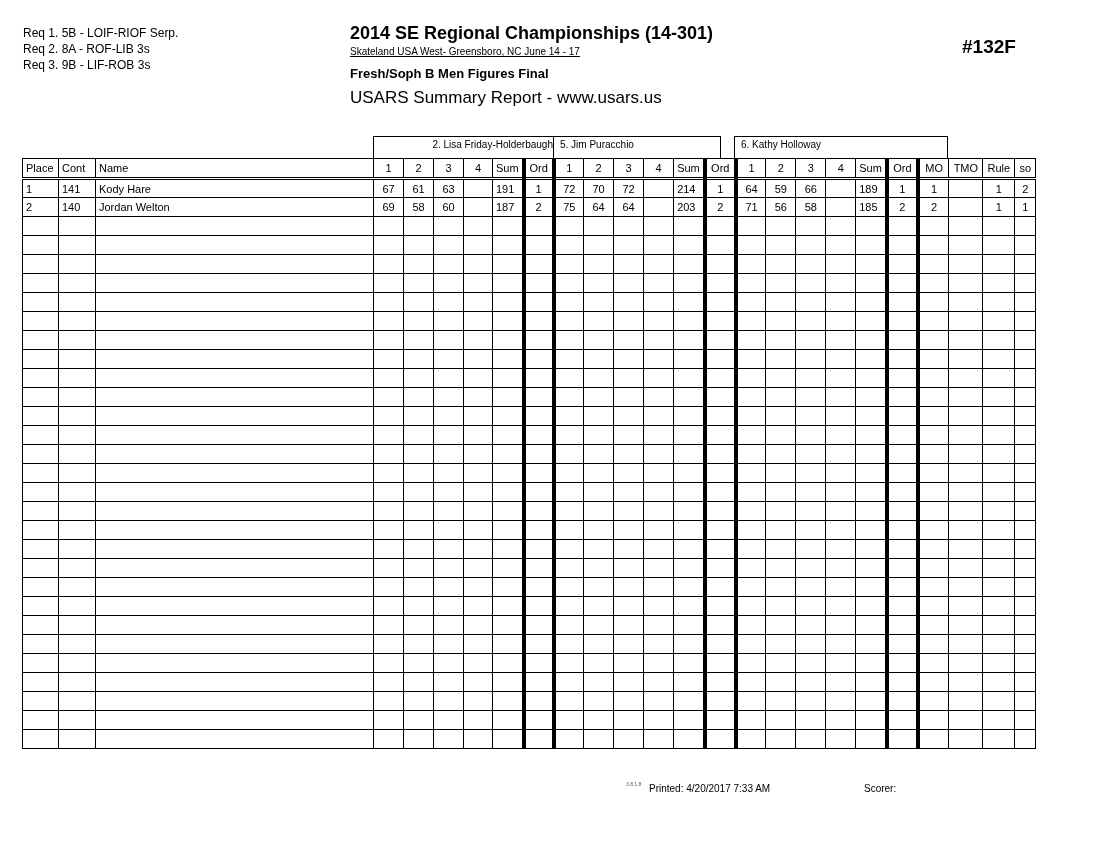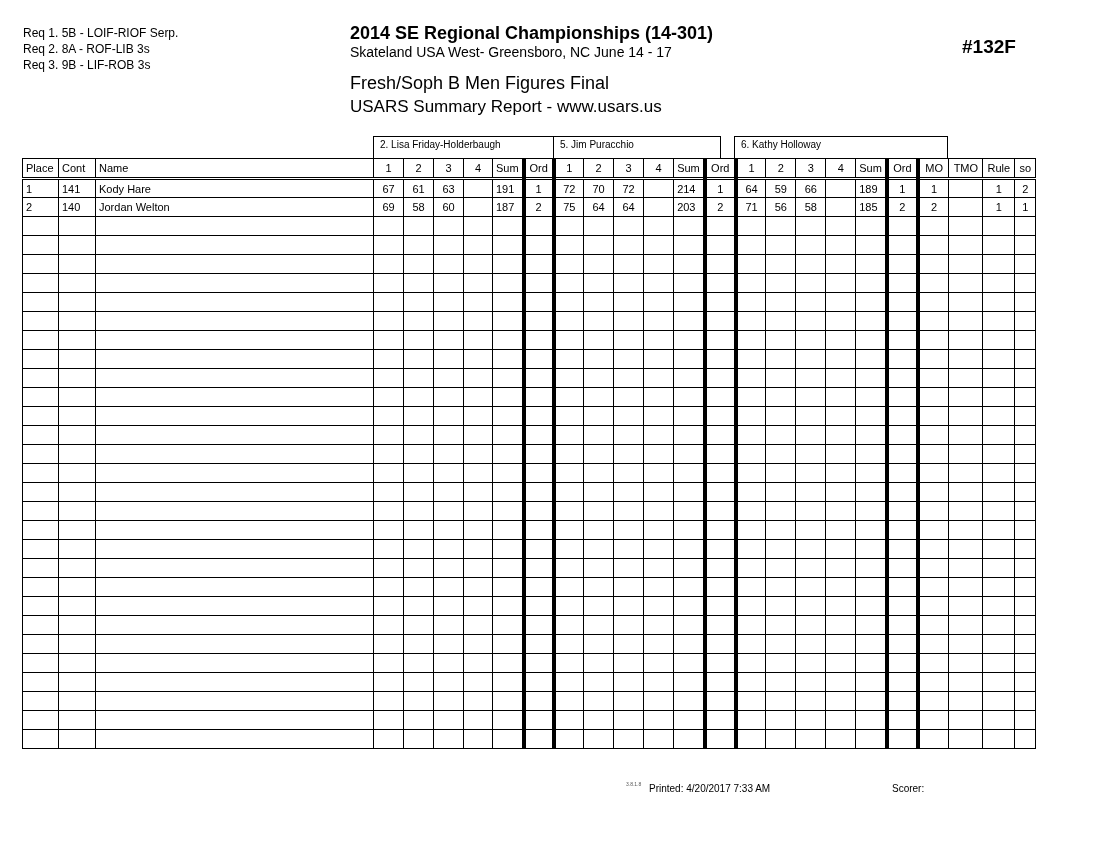--- a/index.html
+++ b/index.html
@@ -1,21 +1,21 @@
 <!DOCTYPE html>
 <html><head>
 <meta charset="utf-8">
 <style>
   html, body { margin:0; padding:0; background:#ffffff; }
   body { width:1100px; height:850px; position:relative; overflow:hidden; font-family:"Liberation Sans", sans-serif; color:#000; }
   .reqs { position:absolute; left:23px; top:25px; font-size:12px; line-height:16px; }
   .title-block { position:absolute; left:350px; top:22px; width:406px; text-align:left; }
   .t1 { font-size:18px; font-weight:bold; line-height:22px; }
-  .t2 { font-size:14px; line-height:16px; }
-  .t3 { font-size:18px; font-weight:normal; line-height:26px; margin-top:10px; }
+  .t2 { font-size:10px; line-height:16px;text-decoration:underline; }
+  .t3 { font-size:13px; font-weight:bold; line-height:26px; margin-top:1px; }
   .t4 { font-size:17px; line-height:22px; }
   .evnum { position:absolute; left:962px; top:36px; font-size:19px; font-weight:bold; }
   .judge-box { position:absolute; top:136px; height:22px; border:1px solid #000; border-bottom:none; box-sizing:border-box; font-size:10px; padding:2px 0 0 6px; }
   table.sheet { position:absolute; left:22px; top:158px; border-collapse:collapse; table-layout:fixed; }
   table.sheet td, table.sheet th { border:1px solid #000; height:19px; padding:0 3px; font-size:11px; font-weight:normal; white-space:nowrap; overflow:hidden; box-sizing:border-box; }
   table.sheet thead th { border-bottom:3px double #000; text-align:center; height:20px; }
   table.sheet thead th.left { text-align:left; }
   td.b { font-weight:bold; font-size:13px; }
   td.num { text-align:center; }
   td.sum { }
@@ -34,21 +34,21 @@
 </div>
 
 <div class="title-block">
   <div class="t1">2014 SE Regional Championships (14-301)</div>
   <div class="t2">Skateland USA West- Greensboro, NC  June 14 - 17</div>
   <div class="t3">Fresh/Soph B Men Figures Final</div>
   <div class="t4">USARS Summary Report - www.usars.us</div>
 </div>
 <div class="evnum">#132F</div>
 
-<div class="judge-box" style="left:373px;width:181px;">2.  Lisa Friday-Holderbaugh</div>
+<div class="judge-box" style="left:373px;width:181px;text-align:right;">2.  Lisa Friday-Holderbaugh</div>
 <div class="judge-box" style="left:553px;width:168px;">5.  Jim Puracchio</div>
 <div class="judge-box" style="left:734px;width:214px;">6.  Kathy Holloway</div>
 
 <table class="sheet">
   <colgroup>
     <col style="width:36px">
       <col style="width:37px">
       <col style="width:278px">
     <col style="width:30px">
       <col style="width:30px">
@@ -911,13 +911,13 @@
         <td class="thickL"></td>
         <td></td>
         <td></td>
         <td></td>
       </tr>
     </tbody>
 </table>
 
 <div class="ver">3.8.1.8</div>
 <div class="footer" style="left:649px;">Printed:  4/20/2017  7:33 AM</div>
-<div class="footer" style="left:892px;">Scorer:</div>
+<div class="footer" style="left:864px;">Scorer:</div>
 
 </body></html>

